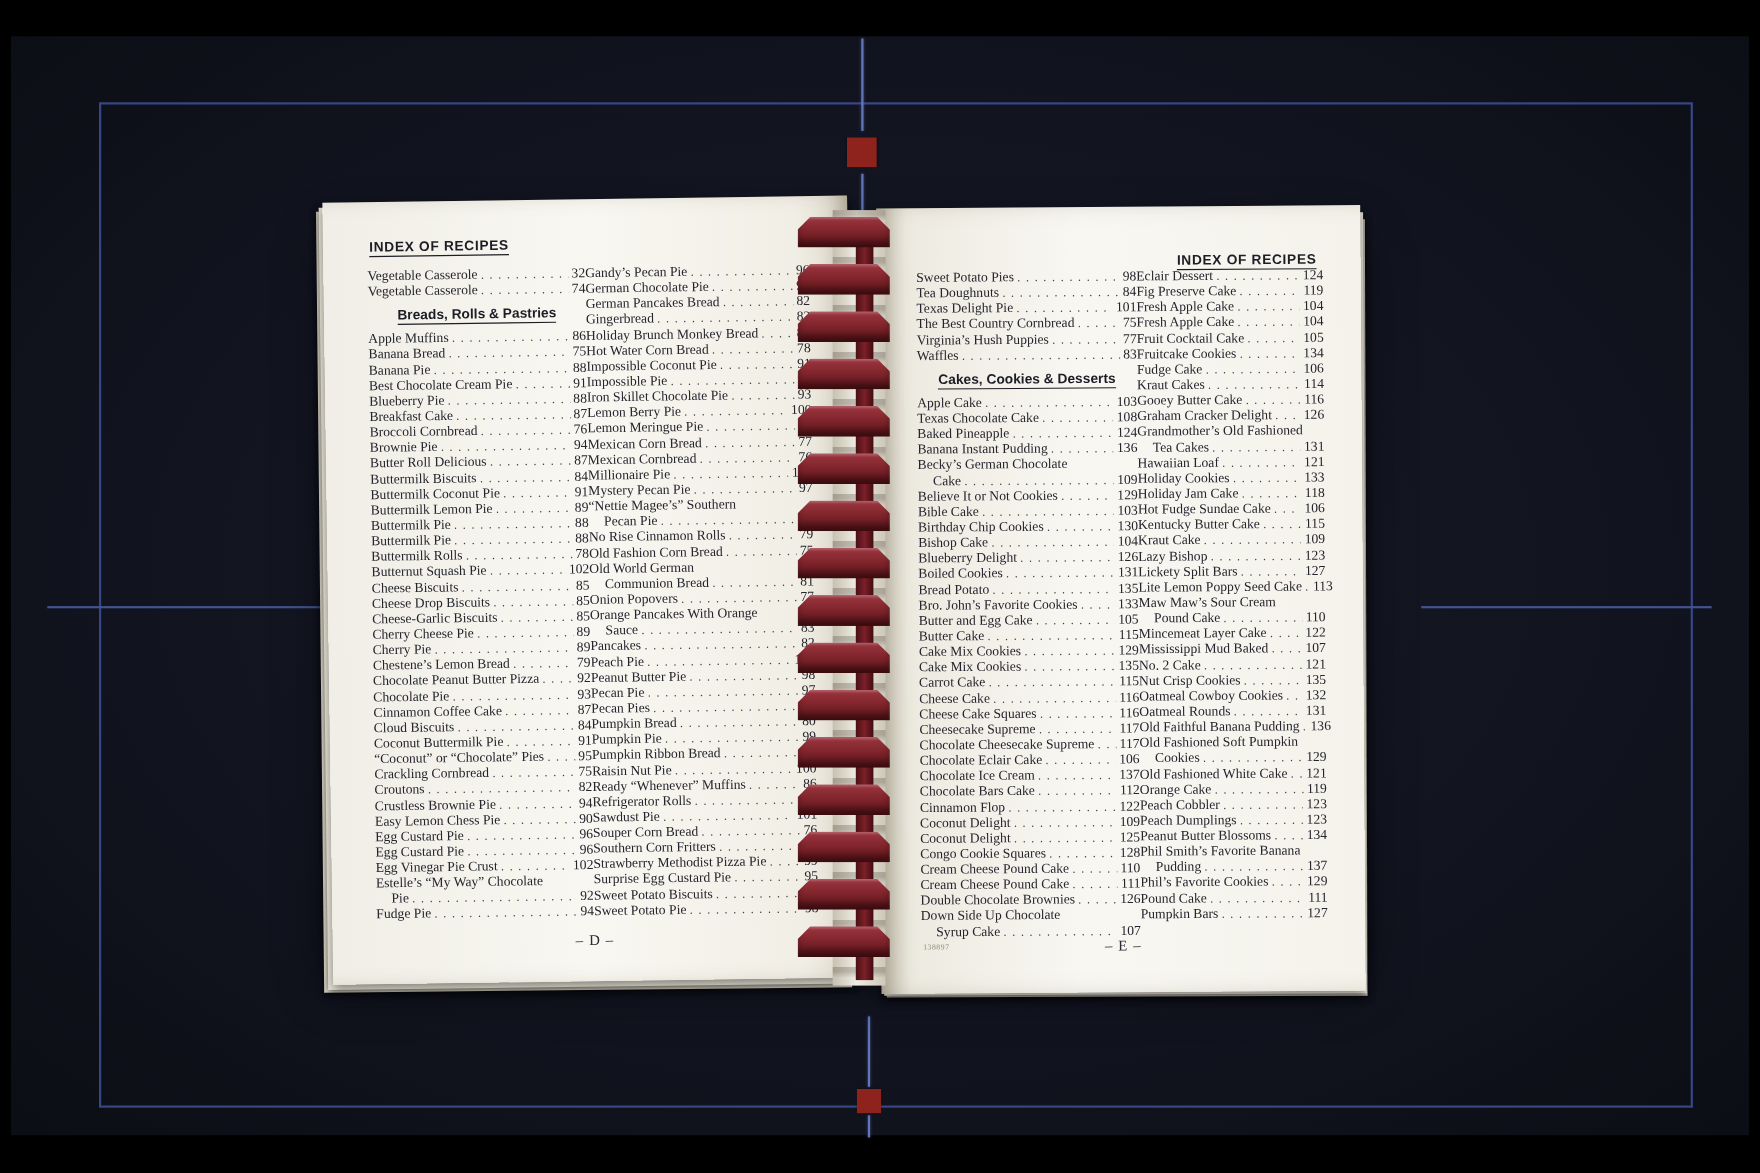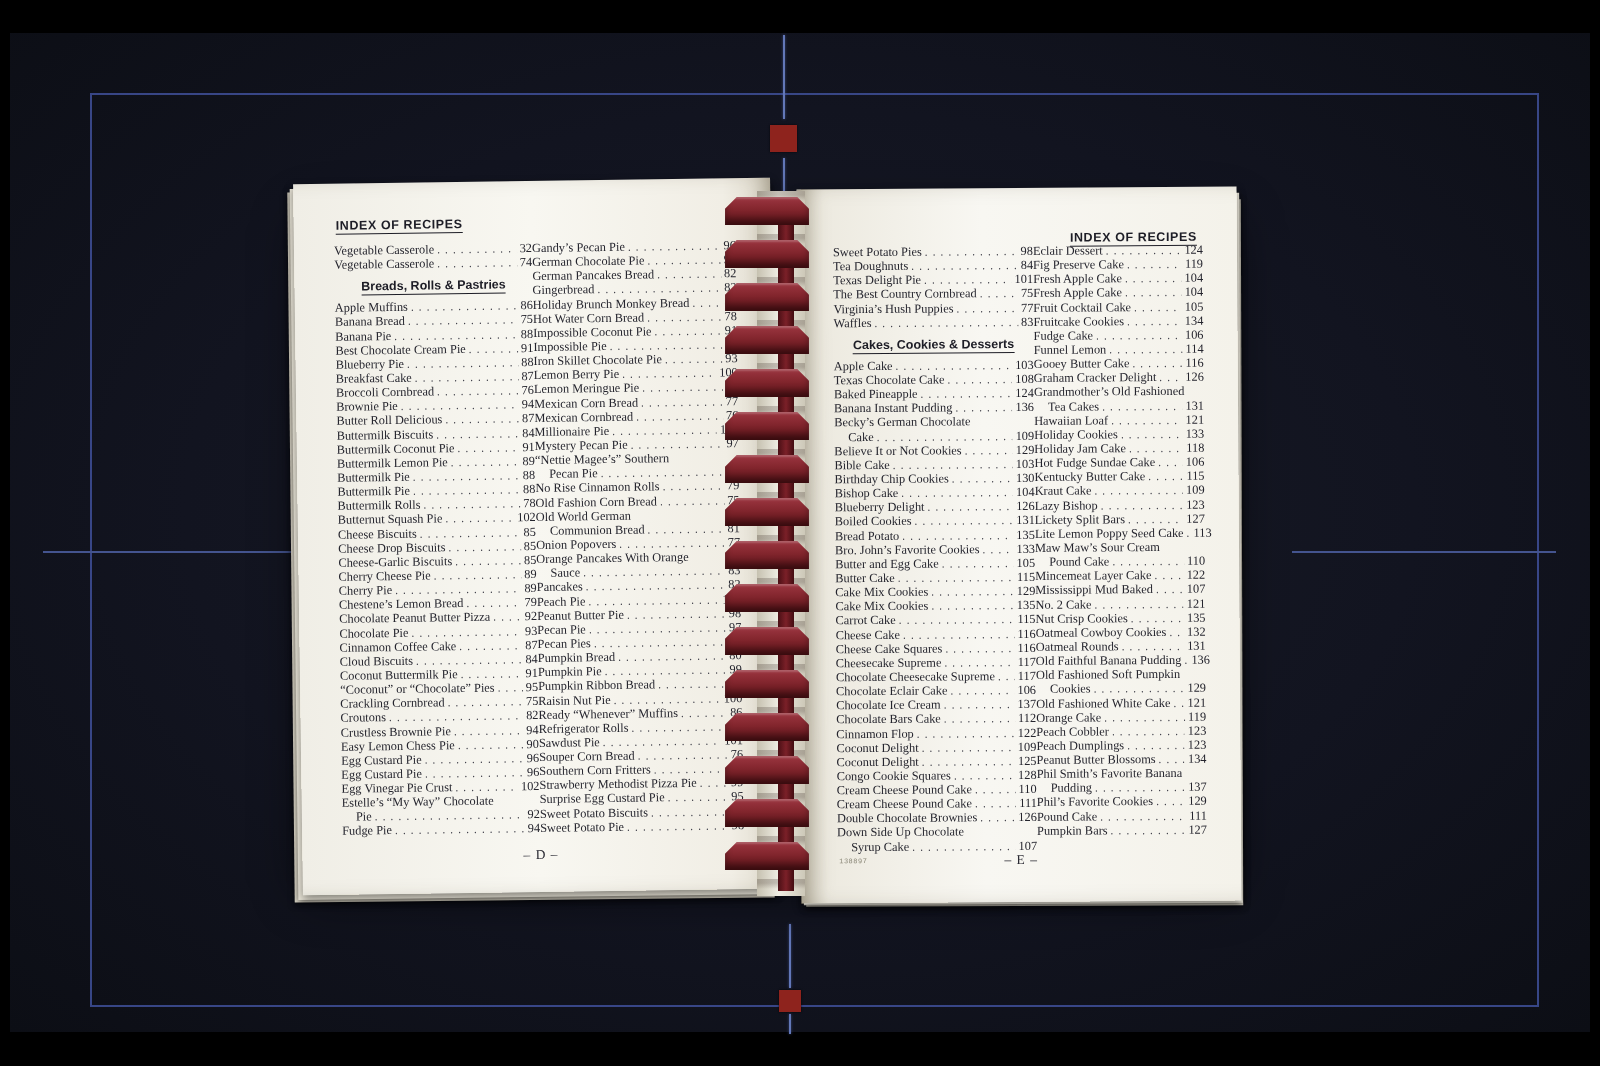--- a/index.html
+++ b/index.html
@@ -766,21 +766,21 @@
         <span class="nm">Fruitcake Cookies</span>
         <span class="dots"></span>
         <span class="pg">134</span>
       </div>
       <div class="row">
         <span class="nm">Fudge Cake</span>
         <span class="dots"></span>
         <span class="pg">106</span>
       </div>
       <div class="row">
-        <span class="nm">Funnel Lemon</span>
+        <span class="nm">Kraut Cakes</span>
         <span class="dots"></span>
         <span class="pg">114</span>
       </div>
       <div class="row">
         <span class="nm">Gooey Butter Cake</span>
         <span class="dots"></span>
         <span class="pg">116</span>
       </div>
       <div class="row">
         <span class="nm">Graham Cracker Delight</span>
@@ -933,21 +933,21 @@
         <span class="nm">Pound Cake</span>
         <span class="dots"></span>
         <span class="pg">111</span>
       </div>
       <div class="row">
         <span class="nm">Pumpkin Bars</span>
         <span class="dots"></span>
         <span class="pg">127</span>
       </div>
     </div>
-  <div class="stamp" style="left:38px;top:668px;font-family:Liberation Mono, monospace;">138897</div>
+  <div class="stamp" style="left:38px;top:668px;">138897</div>
   <div class="footer" style="top:664px;">– E –</div>
 </div>
 
 <div class="abs gutter"></div>
 <div class="abs binding">
   <div class="spine"></div>
 <div class="coil" style="top: 0px;"></div>
     <div class="coil" style="top: 43px;"></div>
     <div class="coil" style="top: 86px;"></div>
     <div class="coil" style="top: 129px;"></div>

